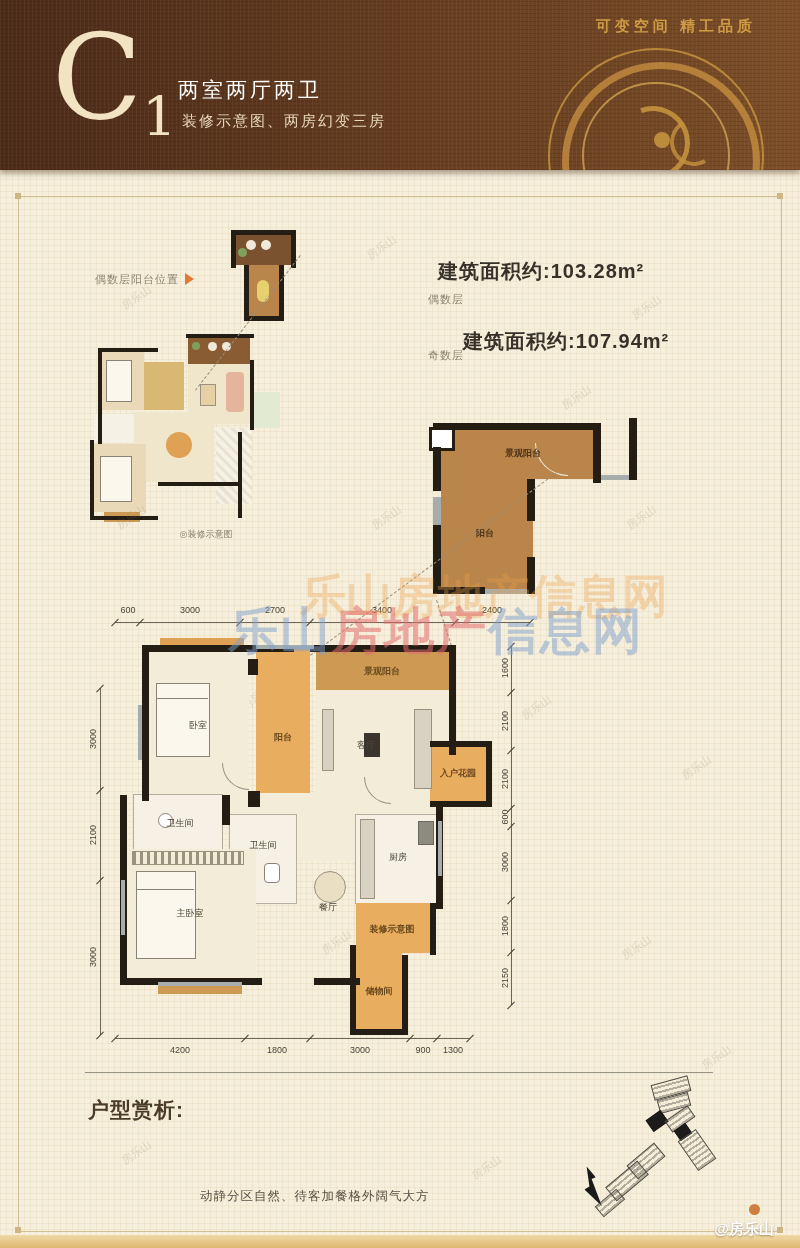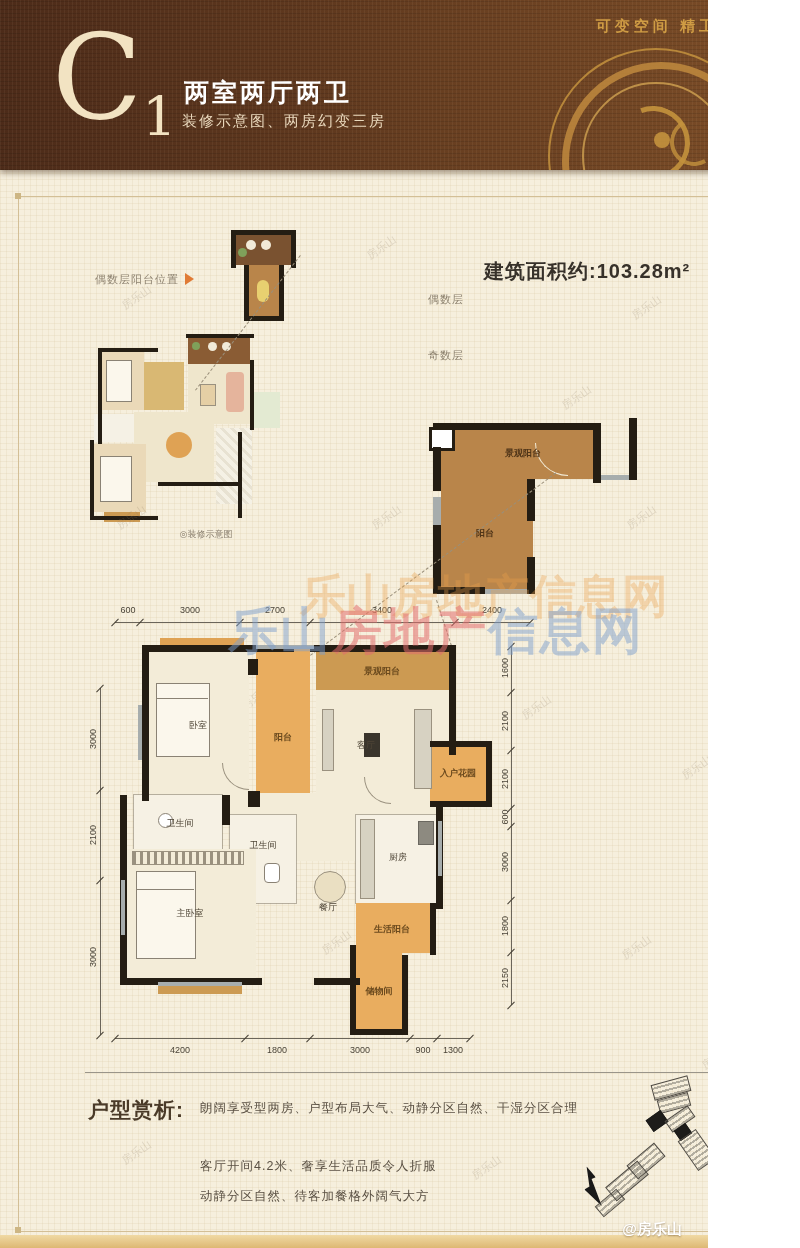--- a/index.html
+++ b/index.html
@@ -1,35 +1,35 @@
 <!DOCTYPE html>
 <html><head>
 <meta charset="utf-8">
 <style>
   html,body{margin:0;padding:0}
   body{font-family:"Liberation Sans","DejaVu Sans",sans-serif}
-  .page{position:relative;width:708px;height:1248px;overflow:hidden;
+  .page{position:relative;width:800px;height:1248px;overflow:hidden;
     background-color:#f6efdd;
     background-image:
       repeating-linear-gradient(0deg, rgba(205,185,140,.16) 0 1px, transparent 1px 6px),
       repeating-linear-gradient(90deg, rgba(205,185,140,.16) 0 1px, transparent 1px 6px);}
   .abs{position:absolute}
   
   .hdr{position:absolute;left:0;top:0;width:800px;height:170px;overflow:hidden;
     background:linear-gradient(90deg,#46271632,#0000),linear-gradient(90deg,#4e2c1a,#6b4122 55%,#7d4e28);
     background-color:#5a3420;
     box-shadow:0 3px 6px rgba(60,35,15,.45)}
   .hdr .tex{position:absolute;inset:0;
     background-image:
       repeating-linear-gradient(0deg, rgba(0,0,0,.10) 0 1px, transparent 1px 4px),
       repeating-linear-gradient(90deg, rgba(255,235,200,.05) 0 1px, transparent 1px 4px);}
   .code{position:absolute;left:52px;top:18px;color:#f2e3c2;font-family:"DejaVu Serif","Liberation Serif",serif}
   .code .big{font-size:118px;line-height:118px}
   .code .sub{font-size:54px;line-height:54px;vertical-align:-18px}
-  .htitle{position:absolute;left:184px;top:76px;color:#ffffff;font-size:25px;font-weight:bold;letter-spacing:3px}
+  .htitle{position:absolute;left:178px;top:76px;color:#ffffff;font-size:21px;font-weight:normal;letter-spacing:3px}
   .hsub{position:absolute;left:182px;top:112px;color:#ead9bd;font-size:15px;letter-spacing:2px}
   .slogan{position:absolute;right:44px;top:17px;color:#cf9c44;font-size:15px;font-weight:bold;letter-spacing:4px}
   .orn{position:absolute;left:538px;top:48px;width:240px;height:122px;opacity:.95}
   .orn .c{position:absolute;border-radius:50%;border:2px solid rgba(201,151,63,.85)}
   
   .frame{position:absolute;left:18px;top:196px;width:762px;height:1034px;border:1px solid #d3bf96}
   .cdot{position:absolute;width:6px;height:6px;background:#cdb684}
   .botband{position:absolute;left:0;bottom:0;width:800px;height:13px;background:linear-gradient(#f0d9a4,#ddb873)}
   
   .w{position:absolute;background:#241d13}
@@ -87,22 +87,23 @@
   </div>
 
   <div class="frame"></div>
   <div class="cdot" style="left:15px;top:193px"></div>
   <div class="cdot" style="left:777px;top:193px"></div>
   <div class="cdot" style="left:15px;top:1227px"></div>
   <div class="cdot" style="left:777px;top:1227px"></div>
   <div class="botband"></div>
 
   <div class="areaLbl" style="left:428px;top:292px">偶数层</div>
-  <div class="areaTxt" style="left:484px;top:258px">建筑面积约:103.28m²</div>
+  <div class="areaTxt" style="left:438px;top:258px">建筑面积约:103.28m²</div>
   <div class="areaLbl" style="left:428px;top:348px">奇数层</div>
+  <div class="areaTxt" style="left:463px;top:328px">建筑面积约:107.94m²</div>
 
   <div class="ptr">
     <span>偶数层阳台位置</span><span class="tri"></span>
   </div>
 
   <div class="abs" style="left:213px;top:228px;width:105px;height:102px">
     <div class="room" style="left:23px;top:7px;width:55px;height:30px;background:#7a5230"></div>
     <div class="f" style="left:33px;top:12px;width:10px;height:10px;border-radius:50%;background:#f1ead8"></div>
     <div class="f" style="left:48px;top:12px;width:10px;height:10px;border-radius:50%;background:#f1ead8"></div>
     <div class="f" style="left:25px;top:20px;width:9px;height:9px;border-radius:50%;background:#7fa05a"></div>
@@ -266,28 +267,26 @@
     <span class="rl" style="left:80px;top:80px">卧室</span>
     <span class="rl onbal" style="left:165px;top:92px">阳台</span>
     <span class="rl onbal" style="left:264px;top:26px">景观阳台</span>
     <span class="rl" style="left:248px;top:100px">客厅</span>
     <span class="rl onbal" style="left:340px;top:128px">入户花园</span>
     <span class="rl" style="left:62px;top:178px">卫生间</span>
     <span class="rl" style="left:145px;top:200px">卫生间</span>
     <span class="rl" style="left:72px;top:268px">主卧室</span>
     <span class="rl" style="left:210px;top:262px">餐厅</span>
     <span class="rl" style="left:280px;top:212px">厨房</span>
-    <span class="rl onbal" style="left:274px;top:284px">生活阳台</span>
+    <span class="rl onbal" style="left:274px;top:284px">装修示意图</span>
     <span class="rl onbal" style="left:261px;top:346px">储物间</span>
   </div>
 
   <div class="divider"></div>
   <div class="ahead">户型赏析:</div>
-  <div class="aline" style="top:1100px">朗阔享受型两房、户型布局大气、动静分区自然、干湿分区合理</div>
-  <div class="aline" style="top:1158px">客厅开间4.2米、奢享生活品质令人折服</div>
   <div class="aline" style="top:1188px">动静分区自然、待客加餐格外阔气大方</div>
 
   <div class="north"></div>
   <div class="odot"></div>
   <div class="credit">@房乐山</div>
 
 <div style="position:absolute;left:110px;top:622px;width:10px;height:1px;background:#443e33;transform:rotate(-45deg);z-index:4"></div>
     <div style="position:absolute;left:135px;top:622px;width:10px;height:1px;background:#443e33;transform:rotate(-45deg);z-index:4"></div>
     <div style="position:absolute;left:235px;top:622px;width:10px;height:1px;background:#443e33;transform:rotate(-45deg);z-index:4"></div>
     <div style="position:absolute;left:305px;top:622px;width:10px;height:1px;background:#443e33;transform:rotate(-45deg);z-index:4"></div>

